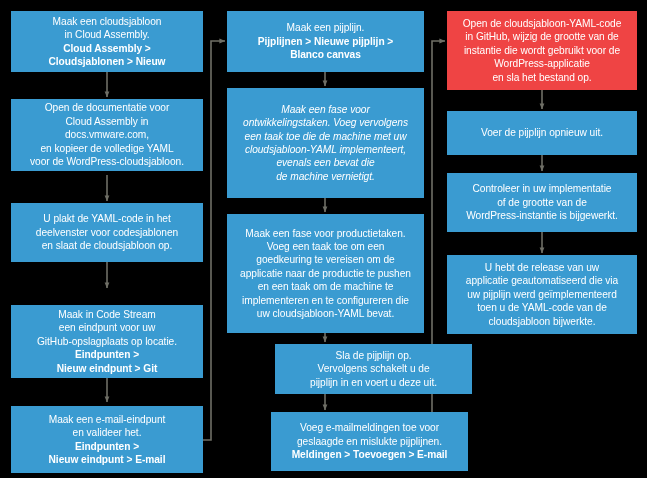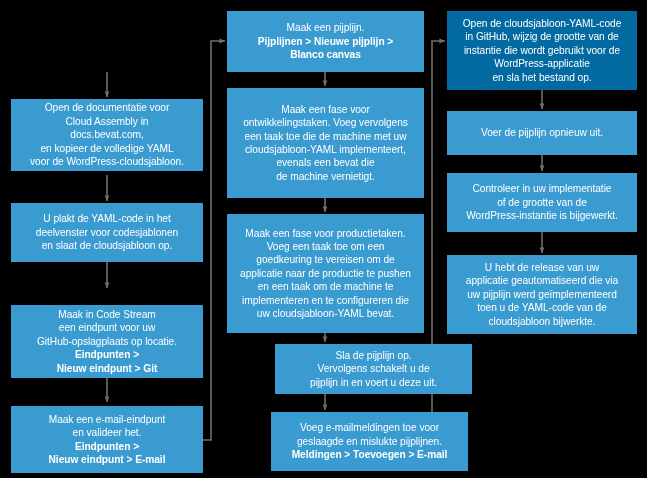--- a/index.html
+++ b/index.html
@@ -48,21 +48,21 @@
     font-weight: bold;
   }
   
   #n1  { left: 11px;  top: 11px;  width: 192px; height: 61px; }
   #n2  { left: 11px;  top: 99px;  width: 192px; height: 72px; }
   #n3  { left: 11px;  top: 203px; width: 192px; height: 59px; }
   #n4  { left: 11px;  top: 305px; width: 192px; height: 73px; }
   #n5  { left: 11px;  top: 406px; width: 192px; height: 67px; }
   
   #n6  { left: 227px; top: 11px;  width: 197px; height: 61px; }
-  #n7  { left: 227px; top: 88px;  width: 197px; height: 110px; }
+  #n7  { left: 227px; top: 88px;  width: 197px; height: 110px; font-style: italic; }
   #n8  { left: 227px; top: 214px; width: 197px; height: 119px; }
   #n9  { left: 227px; top: 344px; width: 197px; height: 50px; margin-left: 48px; }
   #n10 { left: 227px; top: 412px; width: 197px; height: 59px; margin-left: 44px; }
   
   #n11 { left: 447px; top: 11px;  width: 190px; height: 79px; }
   #n12 { left: 447px; top: 111px; width: 190px; height: 44px; }
   #n13 { left: 447px; top: 173px; width: 190px; height: 59px; }
   #n14 { left: 447px; top: 255px; width: 190px; height: 79px; }
 </style>
 </head>
@@ -91,22 +91,25 @@
       <line x1="325" y1="394" x2="325" y2="410"></line>
 
       <path d="M424,443 L432,443 L432,41 L445,41"></path>
 
       <line x1="542" y1="90" x2="542" y2="109"></line>
       <line x1="542" y1="155" x2="542" y2="171"></line>
       <line x1="542" y1="232" x2="542" y2="253"></line>
     </g>
   </svg>
 
+  <div class="node" id="n1" style="background: rgb(58, 155, 209); color: rgb(255, 255, 255);">
+    <div class="txt"><span>Maak een cloudsjabloon</span><br><span>in Cloud Assembly.</span><br><b>Cloud Assembly &gt;</b><br><b>Cloudsjablonen &gt; Nieuw</b></div>
+  </div>
   <div class="node" id="n2" style="background: rgb(58, 155, 209); color: rgb(255, 255, 255);">
-    <div class="txt"><span>Open de documentatie voor</span><br><span>Cloud Assembly in</span><br><span>docs.bevat.com,</span><br><span>en kopieer de volledige YAML</span><br><span>voor de WordPress-cloudsjabloon.</span></div>
+    <div class="txt"><span>Open de documentatie voor</span><br><span>Cloud Assembly in</span><br><span>docs.vmware.com,</span><br><span>en kopieer de volledige YAML</span><br><span>voor de WordPress-cloudsjabloon.</span></div>
   </div>
   <div class="node" id="n3" style="background: rgb(58, 155, 209); color: rgb(255, 255, 255);">
     <div class="txt"><span>U plakt de YAML-code in het</span><br><span>deelvenster voor codesjablonen</span><br><span>en slaat de cloudsjabloon op.</span></div>
   </div>
   <div class="node" id="n4" style="background: rgb(58, 155, 209); color: rgb(255, 255, 255);">
     <div class="txt"><span>Maak in Code Stream</span><br><span>een eindpunt voor uw</span><br><span>GitHub-opslagplaats op locatie.</span><br><b>Eindpunten &gt;</b><br><b>Nieuw eindpunt &gt; Git</b></div>
   </div>
   <div class="node" id="n5" style="background: rgb(58, 155, 209); color: rgb(255, 255, 255);">
     <div class="txt"><span>Maak een e-mail-eindpunt</span><br><span>en valideer het.</span><br><b>Eindpunten &gt;</b><br><b>Nieuw eindpunt &gt; E-mail</b></div>
   </div>
@@ -120,21 +123,21 @@
   <div class="node" id="n8" style="background: rgb(58, 155, 209); color: rgb(255, 255, 255);">
     <div class="txt"><span>Maak een fase voor productietaken.</span><br><span>Voeg een taak toe om een</span><br><span>goedkeuring te vereisen om de</span><br><span>applicatie naar de productie te pushen</span><br><span>en een taak om de machine te</span><br><span>implementeren en te configureren die</span><br><span>uw cloudsjabloon-YAML bevat.</span></div>
   </div>
   <div class="node" id="n9" style="background: rgb(58, 155, 209); color: rgb(255, 255, 255);">
     <div class="txt"><span>Sla de pijplijn op.</span><br><span>Vervolgens schakelt u de</span><br><span>pijplijn in en voert u deze uit.</span></div>
   </div>
   <div class="node" id="n10" style="background: rgb(58, 155, 209); color: rgb(255, 255, 255);">
     <div class="txt"><span>Voeg e-mailmeldingen toe voor</span><br><span>geslaagde en mislukte pijplijnen.</span><br><b>Meldingen &gt; Toevoegen &gt; E-mail</b></div>
   </div>
 
-  <div class="node" id="n11" style="background: #0369a1; color: rgb(255, 255, 255); justify-content: center;">
+  <div class="node" id="n11" style="background: #ef4444; color: rgb(255, 255, 255); justify-content: center;">
     <div class="txt"><span>Open de cloudsjabloon-YAML-code</span><br><span>in GitHub, wijzig de grootte van de</span><br><span>instantie die wordt gebruikt voor de</span><br><span>WordPress-applicatie</span><br><span>en sla het bestand op.</span></div>
   </div>
   <div class="node" id="n12" style="background: rgb(58, 155, 209); color: rgb(255, 255, 255);">
     <div class="txt"><span>Voer de pijplijn opnieuw uit.</span></div>
   </div>
   <div class="node" id="n13" style="background: rgb(58, 155, 209); color: rgb(255, 255, 255);">
     <div class="txt"><span>Controleer in uw implementatie</span><br><span>of de grootte van de</span><br><span>WordPress-instantie is bijgewerkt.</span></div>
   </div>
   <div class="node" id="n14" style="background: rgb(58, 155, 209); color: rgb(255, 255, 255);">
     <div class="txt"><span>U hebt de release van uw</span><br><span>applicatie geautomatiseerd die via</span><br><span>uw pijplijn werd geïmplementeerd</span><br><span>toen u de YAML-code van de</span><br><span>cloudsjabloon bijwerkte.</span></div>

